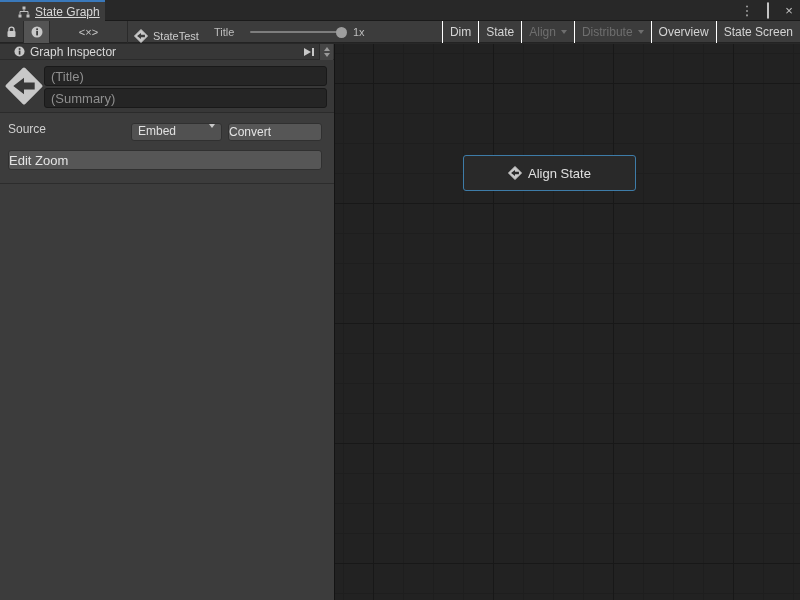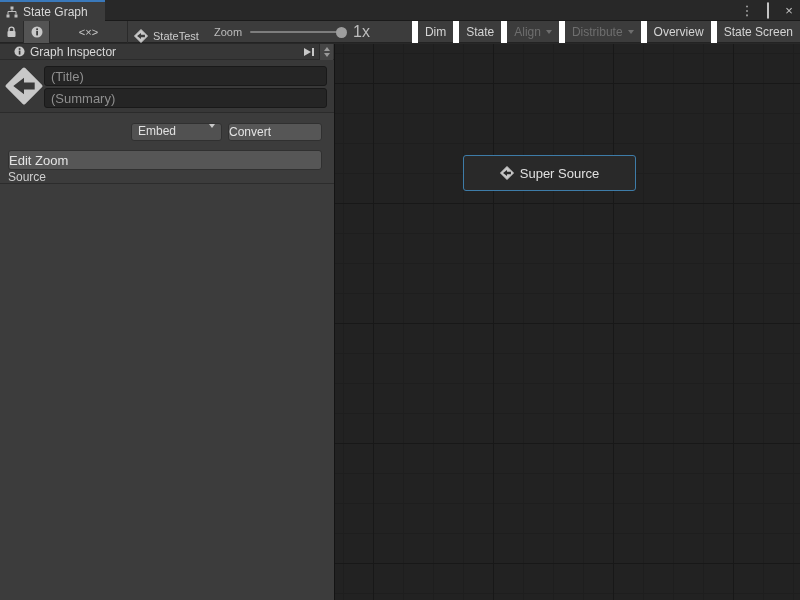--- a/index.html
+++ b/index.html
@@ -3,39 +3,39 @@
 <meta charset="utf-8">
 <style>
   * { margin:0; padding:0; box-sizing:border-box; }
   html,body { width:800px; height:600px; overflow:hidden; }
   body { font-family:"Liberation Sans", sans-serif; background:#282828; color:#d4d4d4; font-size:12px; }
   .window { position:relative; width:800px; height:600px; background:#282828; }
 
   
   .tabbar { position:relative; height:21px; background:#282828; border-bottom:1px solid #1a1a1a; }
   .tab { position:absolute; left:0; top:0; width:105px; height:21px; background:#3c3c3c;
-         border-top:2px solid #3a79bb; display:flex; align-items:center; gap:5px; padding-left:6px;
-         color:#d8d8d8; font-size:12px; }
+         border-top:2px solid #3a79bb; display:flex; align-items:center; gap:5px; padding-left:18px;
+         color:#d8d8d8; font-size:12px;text-decoration:underline; }
   .win-controls { position:absolute; right:4px; top:0; height:21px; display:flex; align-items:center; gap:7px; color:#c4c4c4; }
   .win-controls .glyph { font-size:13px; line-height:1; cursor:default; width:14px; text-align:center; }
   .maxbox { width:9px; height:9px; border:1px solid #c4c4c4; border-radius:1px; }
 
   
   .toolbar { position:relative; height:22px; background:#3c3c3c; border-bottom:1px solid #232323; }
   .tb-sep { position:absolute; top:0; width:1px; height:22px; background:#2a2a2a; }
   .tb-btn { position:absolute; top:0; height:22px; display:flex; align-items:center; justify-content:center; }
   .tb-btn.toggled { background:#545454; }
   .code-glyph { color:#c8c8c8; font-size:11px; letter-spacing:0; }
   .statetest { gap:5px; color:#cccccc; font-size:11px; padding:15px 6px; }
   .zoom-label { position:absolute; left:214px; top:0; height:22px; display:flex; align-items:center; color:#bdbdbd; font-size:11px; }
   .slider-track { position:absolute; left:250px; top:10px; width:92px; height:2px; background:#7e7e7e; border-radius:1px; }
   .slider-thumb { position:absolute; left:336px; top:6px; width:11px; height:11px; border-radius:50%; background:#9e9e9e; }
-  .zoom-value { position:absolute; left:353px; top:0; height:22px; display:flex; align-items:center; color:#bdbdbd; font-size:16px; }
+  .zoom-value { position:absolute; left:353px; top:0; height:22px; display:flex; align-items:center; color:#bdbdbd; font-size:11px; }
   .tb-right { position:absolute; right:0; top:0; height:22px; display:flex; align-items:stretch; }
-  .tb-right .rbtn { display:flex; align-items:center; padding:0 7px; border-left:6px solid #ffffff; color:#d4d4d4; font-size:12px; white-space:nowrap; }
+  .tb-right .rbtn { display:flex; align-items:center; padding:0 7px; border-left:1px solid #ffffff; color:#d4d4d4; font-size:12px; white-space:nowrap; }
   .tb-right .rbtn.disabled { color:#6e6e6e; }
   .caret { display:inline-block; width:0; height:0; border-left:3px solid transparent; border-right:3px solid transparent; border-top:4px solid currentColor; margin-left:5px; }
 
   
   .inspector { position:absolute; left:0; top:44px; width:335px; bottom:0; background:#3c3c3c; border-right:1px solid #141414; }
   .insp-header { position:absolute; left:0; top:0; right:0; height:16px; background:#373737; border-bottom:1px solid #2a2a2a;
                  display:flex; align-items:center; gap:5px; padding-left:14px; color:#d8d8d8; font-size:12px; }
   .hdr-right { position:absolute; right:16px; top:1px; width:18px; height:14px; display:flex; align-items:center; justify-content:center; }
   .spinner { position:absolute; right:1px; top:0; width:14px; height:16px; background:#454545; border-left:1px solid #2a2a2a;
              display:flex; flex-direction:column; align-items:center; justify-content:center; gap:2px; }
@@ -43,21 +43,21 @@
   .tri-down { width:0; height:0; border-left:3.5px solid transparent; border-right:3.5px solid transparent; border-top:4px solid #9a9a9a; }
 
   .fields-section { position:absolute; left:0; top:16px; right:0; height:53px; background:#383838; border-bottom:1px solid #2b2b2b; }
   .big-state-icon { position:absolute; left:5px; top:3px; }
   .field { position:absolute; left:44px; width:283px; height:20px; background:#252525; border:1px solid #191919;
            border-radius:3px; color:#cfcfcf; font-size:13px; padding:0 6px; font-family:"Liberation Sans", sans-serif; outline:none; }
   .field::placeholder { color:#8f8f8f; opacity:1; }
   .field.title { top:6px; }
   .field.summary { top:28px; }
 
-  .source-label { position:absolute; left:8px; top:78px; color:#cfcfcf; font-size:12px;margin-top:48px; }
+  .source-label { position:absolute; left:8px; top:78px; color:#cfcfcf; font-size:12px; }
   .dropdown { position:absolute; left:131px; top:79px; width:91px; height:18px; background:#515151; border:1px solid #303030;
               border-radius:3px; display:flex; align-items:flex-start; padding:0 6px; color:#e0e0e0; font-size:12px; }
   .dropdown .caret { position:absolute; right:6px; color:#c8c8c8; }
   .btn { background:#565656; border:1px solid #303030; border-radius:3px; color:#e4e4e4; display:flex; align-items:center; justify-content:flex-start; }
   .convert-btn { position:absolute; left:228px; top:79px; width:94px; height:18px; font-size:12px; }
   .editgraph-btn { position:absolute; left:8px; top:106px; width:314px; height:20px; font-size:13px; }
   .section-divider { position:absolute; left:0; top:139px; right:0; height:1px; background:#2c2c2c; }
 
   
   .graph { position:absolute; left:335px; top:44px; right:0; bottom:0; background-color:#222222;
@@ -113,21 +113,21 @@
       <span class="code-glyph">&lt;×&gt;</span>
     </div>
     <div class="tb-sep" style="left:127px;"></div>
     <div class="tb-btn statetest" style="left:128px;">
       <svg width="14" height="14" viewBox="0 0 16 16">
         <polygon points="8,0.5 15.5,8 8,15.5 0.5,8" fill="#c8c8c8" stroke="#c8c8c8" stroke-linejoin="round"></polygon>
         <polygon points="3.5,8 8,4.5 8,6.5 12.5,6.5 12.5,9.5 8,9.5 8,11.5" fill="#3c3c3c"></polygon>
       </svg>
       <span>StateTest</span>
     </div>
-    <div class="zoom-label">Zoom</div>
+    <div class="zoom-label">Title</div>
     <div class="slider-track"></div>
     <div class="slider-thumb"></div>
     <div class="zoom-value">1x</div>
 
     <div class="tb-right">
       <div class="rbtn">
           <span>Dim</span>
         </div>
       <div class="rbtn">
           <span>State</span>
@@ -191,17 +191,17 @@
     </div>
     <div class="section-divider"></div>
   </div>
 
   <div class="graph">
     <div class="node">
       <svg width="14" height="14" viewBox="0 0 16 16">
         <polygon points="8,0.5 15.5,8 8,15.5 0.5,8" fill="#c8c8c8" stroke="#c8c8c8" stroke-linejoin="round"></polygon>
         <polygon points="3.5,8 8,4.5 8,6.5 12.5,6.5 12.5,9.5 8,9.5 8,11.5" fill="#292929"></polygon>
       </svg>
-      <span>Super Source</span>
+      <span>Align State</span>
     </div>
   </div>
 
 </div>
 
 </body></html>

